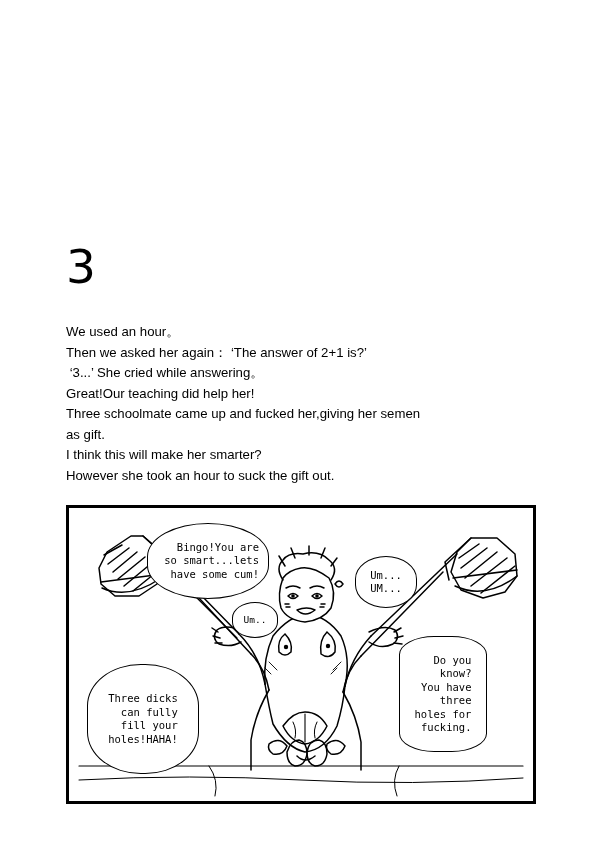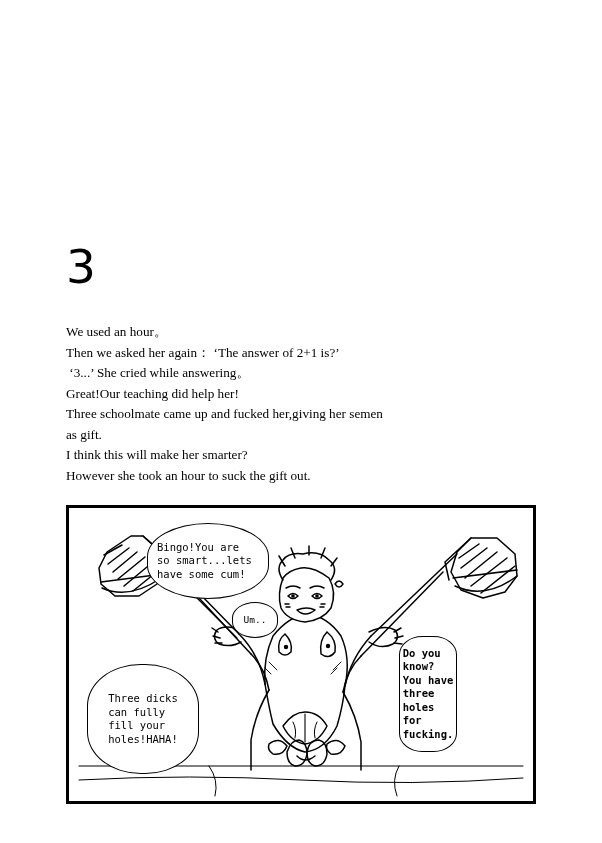--- a/index.html
+++ b/index.html
@@ -35,21 +35,21 @@
     line-height: 1;
     letter-spacing: 0px;
     color: #000;
   }
 
   .body-text {
     position: absolute;
     left: 66px;
     top: 322px;
     width: 480px;
-    font-family: Liberation Serif, serif;
+    font-family: Liberation Sans, sans-serif;
     font-size: 13.2px;
     line-height: 20.5px;
     color: #000;
     white-space: pre-wrap;
   }
 
   .comic-frame {
     position: absolute;
     left: 66px;
     top: 505px;
@@ -117,36 +117,36 @@
     top: 94px;
     width: 46px;
     height: 36px;
     font-size: 9.5px;
     padding: 4px 5px;
   }
 
   .b-doyouknow {
     left: 330px;
     top: 128px;
-    width: 58px;
+    width: 88px;
     height: 116px;
     border-radius: 40% / 16%;
-    font-weight: bold;
   }
 
   .b-threedicks {
     left: 18px;
     top: 156px;
     width: 112px;
     height: 110px;
     border-radius: 48% / 38%;
   }
 
   .balloon .btxt {
     display: block;
+    text-align: right;
   }
 </style>
 </head>
 <body>
 
 <div class="page">
 
   <div class="page-number">3</div>
 
   <div class="body-text">We used an hour。
@@ -243,20 +243,24 @@
           <path d="M196 160 L202 166 M200 154 L208 162 M268 160 L262 166 M272 154 L264 162" stroke-width="0.9"></path>
         </g>
       </svg>
 
       <div class="balloon b-bingo">
         <span class="btxt">Bingo!You are
 so smart...lets
 have some cum!</span>
       </div>
 
+      <div class="balloon b-um-right">
+        <span class="btxt">Um...
+UM...</span>
+      </div>
 
       <div class="balloon b-um-small">
         <span class="btxt">Um..</span>
       </div>
 
       <div class="balloon b-doyouknow">
         <span class="btxt">Do you
 know?
 You have
 three

